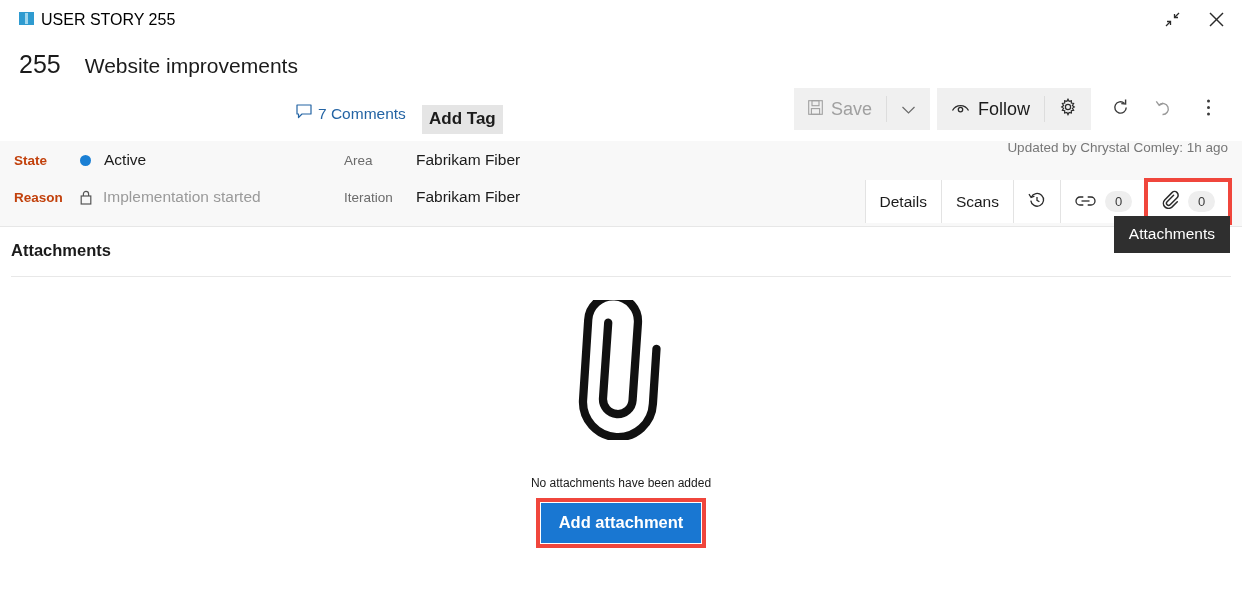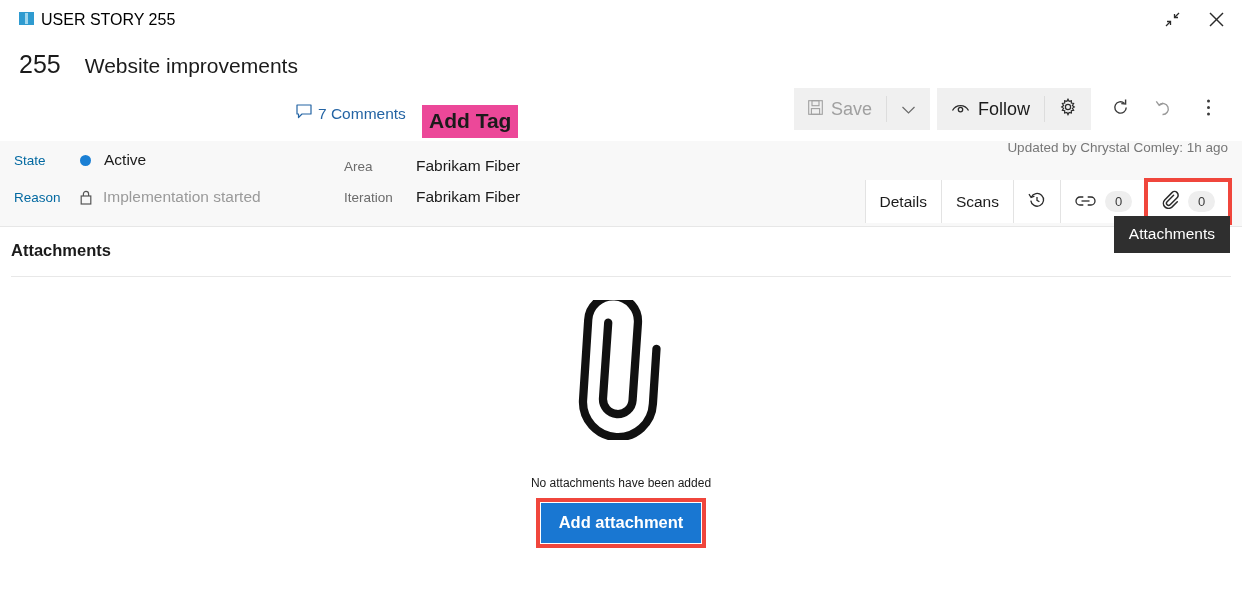--- a/index.html
+++ b/index.html
@@ -80,25 +80,25 @@
     position: absolute;
     left: 296px; top: 104px;
     display: flex; align-items: center; gap: 6px;
     color: #2464a4;
     font-size: 15.5px;
     cursor: pointer;
   }
   .add-tag-btn {
     position: absolute;
     left: 422px; top: 105px;
-    background: #ec4899;
+    background: #e5e5e5;
     border: none;
     padding: 4px 7px 5px 7px;
     font-family: "Liberation Sans", sans-serif;
-    font-size: 21px; font-weight: bold;
+    font-size: 17px; font-weight: bold;
     color: #1b1b1b;
     cursor: pointer;
   }
 
   
   .toolbar {
     position: absolute;
     right: 12px; top: 88px;
     display: flex; align-items: center;
   }
@@ -135,24 +135,25 @@
     height: 86px;
     background: #f8f8f8;
     border-bottom: 1px solid #e7e7e7;
   }
   .field {
     position: absolute;
     display: flex; align-items: center;
     font-size: 14.5px;
   }
   .field-label {
-    color: #0369a1;
+    color: #c2410c;
     font-size: 13.5px;
     width: 66px;
     flex: none;
+    font-weight: bold;
   }
   .field-label-right {
     color: #6b6b6b;
     font-size: 13.5px;
     width: 72px;
     flex: none;
   }
   .field-value { color: #1b1b1b; font-size: 15.5px; }
   .field-value.muted { color: #9a9a9a; }
   .state-dot {
@@ -418,21 +419,21 @@
       <span class="field-label">Reason</span>
       <span class="lock-icon">
         <svg width="12" height="15" viewBox="0 0 12 15">
           <rect x="1.2" y="6" width="9.6" height="8" fill="none" stroke="#555555" stroke-width="1.2"></rect>
           <path d="M3.4 6 V3.9 A2.6 2.6 0 0 1 8.6 3.9 V6" fill="none" stroke="#555555" stroke-width="1.2"></path>
         </svg>
       </span>
       <span class="field-value muted">Implementation started</span>
     </div>
 
-    <div class="field" style="left:344px; top:16px;align-items:center;">
+    <div class="field" style="left:344px; top:10px;align-items:center;">
       <span class="field-label-right">Area</span>
       <span class="field-value">Fabrikam Fiber</span>
     </div>
 
     <div class="field" style="left:344px; top:47px;">
       <span class="field-label-right">Iteration</span>
       <span class="field-value">Fabrikam Fiber</span>
     </div>
   </div>
 

